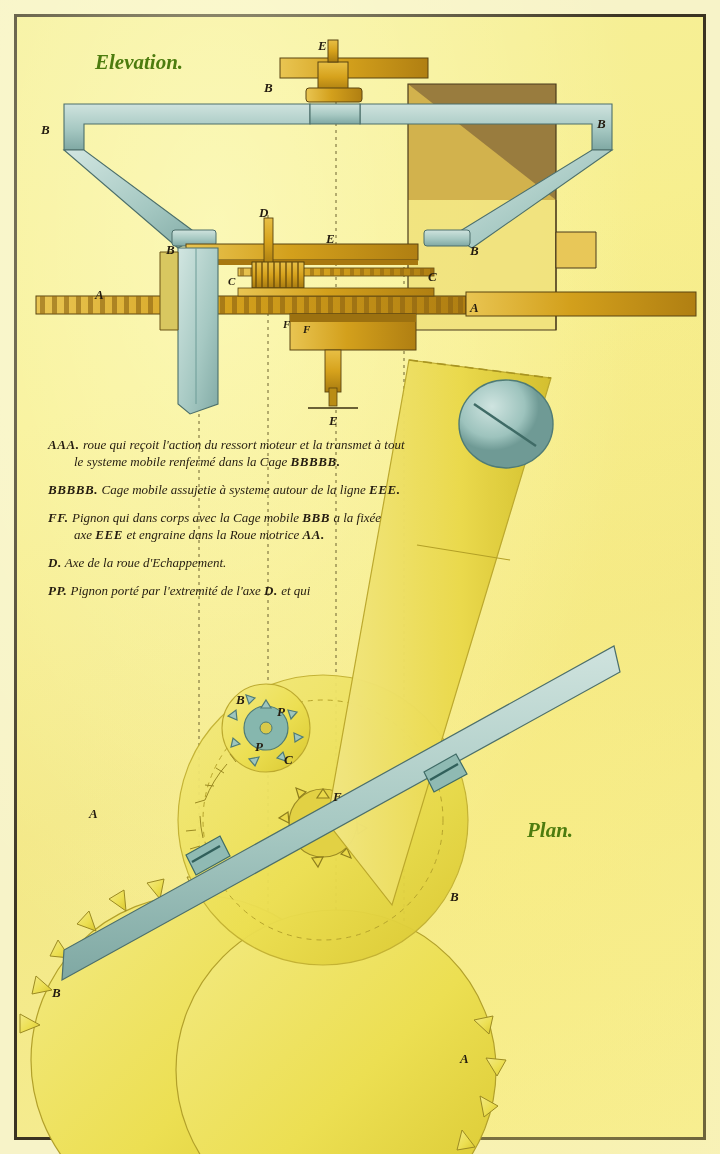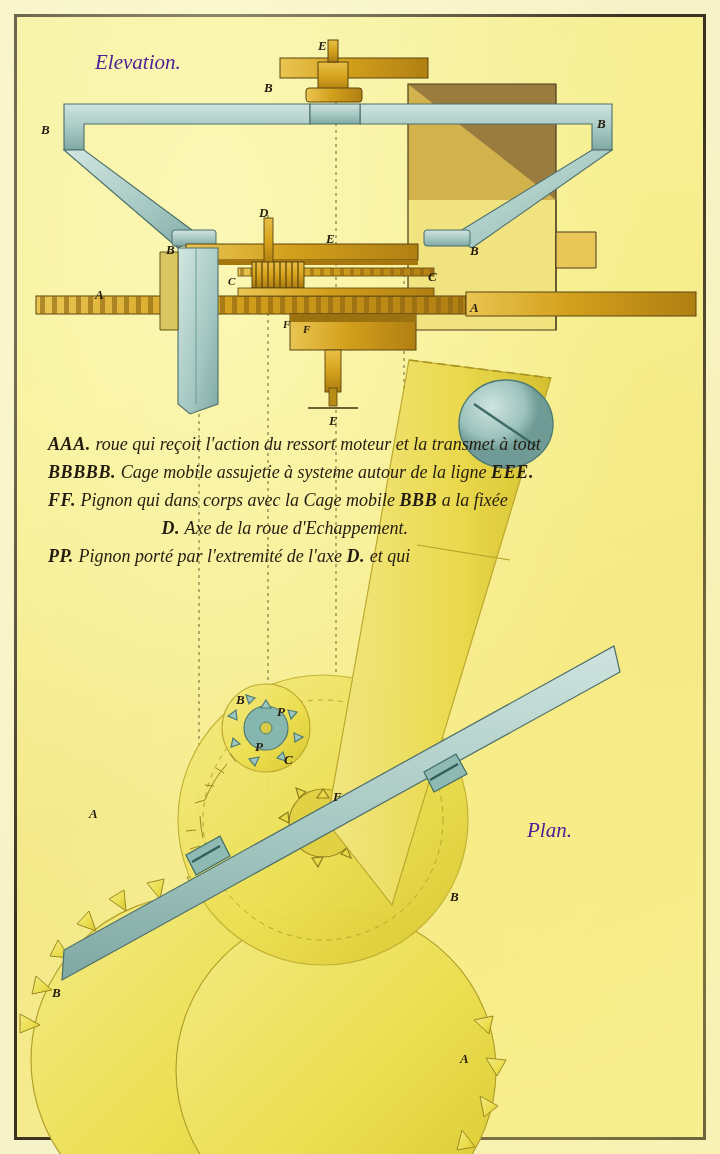--- a/index.html
+++ b/index.html
@@ -8,24 +8,24 @@
   .frame{position:absolute;left:14px;top:14px;width:692px;height:1126px;
          background:linear-gradient(160deg,#f5ef9a 0%,#f7ef90 30%,#f3e886 60%,#f6ee95 100%);
          border:3px solid #3b3322;box-sizing:border-box;}
   .paper-tone{position:absolute;inset:0;background:
      radial-gradient(ellipse at 30% 20%, rgba(255,255,210,.55), rgba(0,0,0,0) 60%),
      radial-gradient(ellipse at 75% 75%, rgba(250,238,130,.5), rgba(0,0,0,0) 65%);
      pointer-events:none;}
   .lbl{position:absolute;font-family:"Liberation Serif",serif;font-style:italic;font-weight:bold;
        color:#241c10;font-size:13px;letter-spacing:.5px;}
   .title{position:absolute;font-family:"Liberation Serif",serif;font-style:italic;
-         color:#4c1d95;font-size:21px;}
+         color:#4d7c0f;font-size:21px;font-weight:bold;}
   .legend{position:absolute;left:48px;top:436px;width:360px;color:#241c10;}
-  .legend .line{font-family:"Liberation Serif",serif;font-style:italic;font-size:18px;
-                line-height:17px;white-space:nowrap;text-align:right;}
+  .legend .line{font-family:"Liberation Serif",serif;font-style:italic;font-size:13px;
+                line-height:17px;white-space:nowrap;}
   .legend .entry{margin-bottom:11px;}
   .legend .code{font-weight:bold;letter-spacing:.6px;}
   .legend .indent{padding-left:26px;}
   svg{position:absolute;left:0;top:0;width:720px;height:1154px;overflow:visible;}
   .dash{stroke:#6d6330;stroke-width:1;stroke-dasharray:3 4;fill:none;}
 </style>
 </head>
 <body>
 
 <div id="page">
@@ -289,34 +289,40 @@
   <div class="lbl" style="left:89px;top:806px;">A</div>
   <div class="lbl" style="left:450px;top:889px;">B</div>
   <div class="lbl" style="left:52px;top:985px;">B</div>
   <div class="lbl" style="left:460px;top:1051px;">A</div>
 
   <div class="legend">
 
     <div class="entry">
       <div class="line"><span class="code">AAA.</span>
         <span>roue qui reçoit l'action du ressort moteur et la transmet à tout</span></div>
+      <div class="line indent"><span>le systeme mobile renfermé dans la Cage</span>
+        <span class="code">BBBBB.</span></div>
     </div>
 
     <div class="entry">
       <div class="line"><span class="code">BBBBB.</span>
         <span>Cage mobile assujetie à systeme autour de la ligne</span>
         <span class="code">EEE.</span></div>
     </div>
 
 
     <div class="entry">
       <div class="line"><span class="code">FF.</span>
         <span>Pignon qui dans corps avec la Cage mobile</span>
         <span class="code">BBB</span>
         <span>a la fixée</span></div>
+      <div class="line indent"><span>axe</span>
+        <span class="code">EEE</span>
+        <span>et engraine dans la Roue motrice</span>
+        <span class="code">AA.</span></div>
     </div>
 
     <div class="entry">
       <div class="line"><span class="code">D.</span>
         <span>Axe de la roue d'Echappement.</span></div>
     </div>
 
     <div class="entry">
       <div class="line"><span class="code">PP.</span>
         <span>Pignon porté par l'extremité de l'axe</span>

